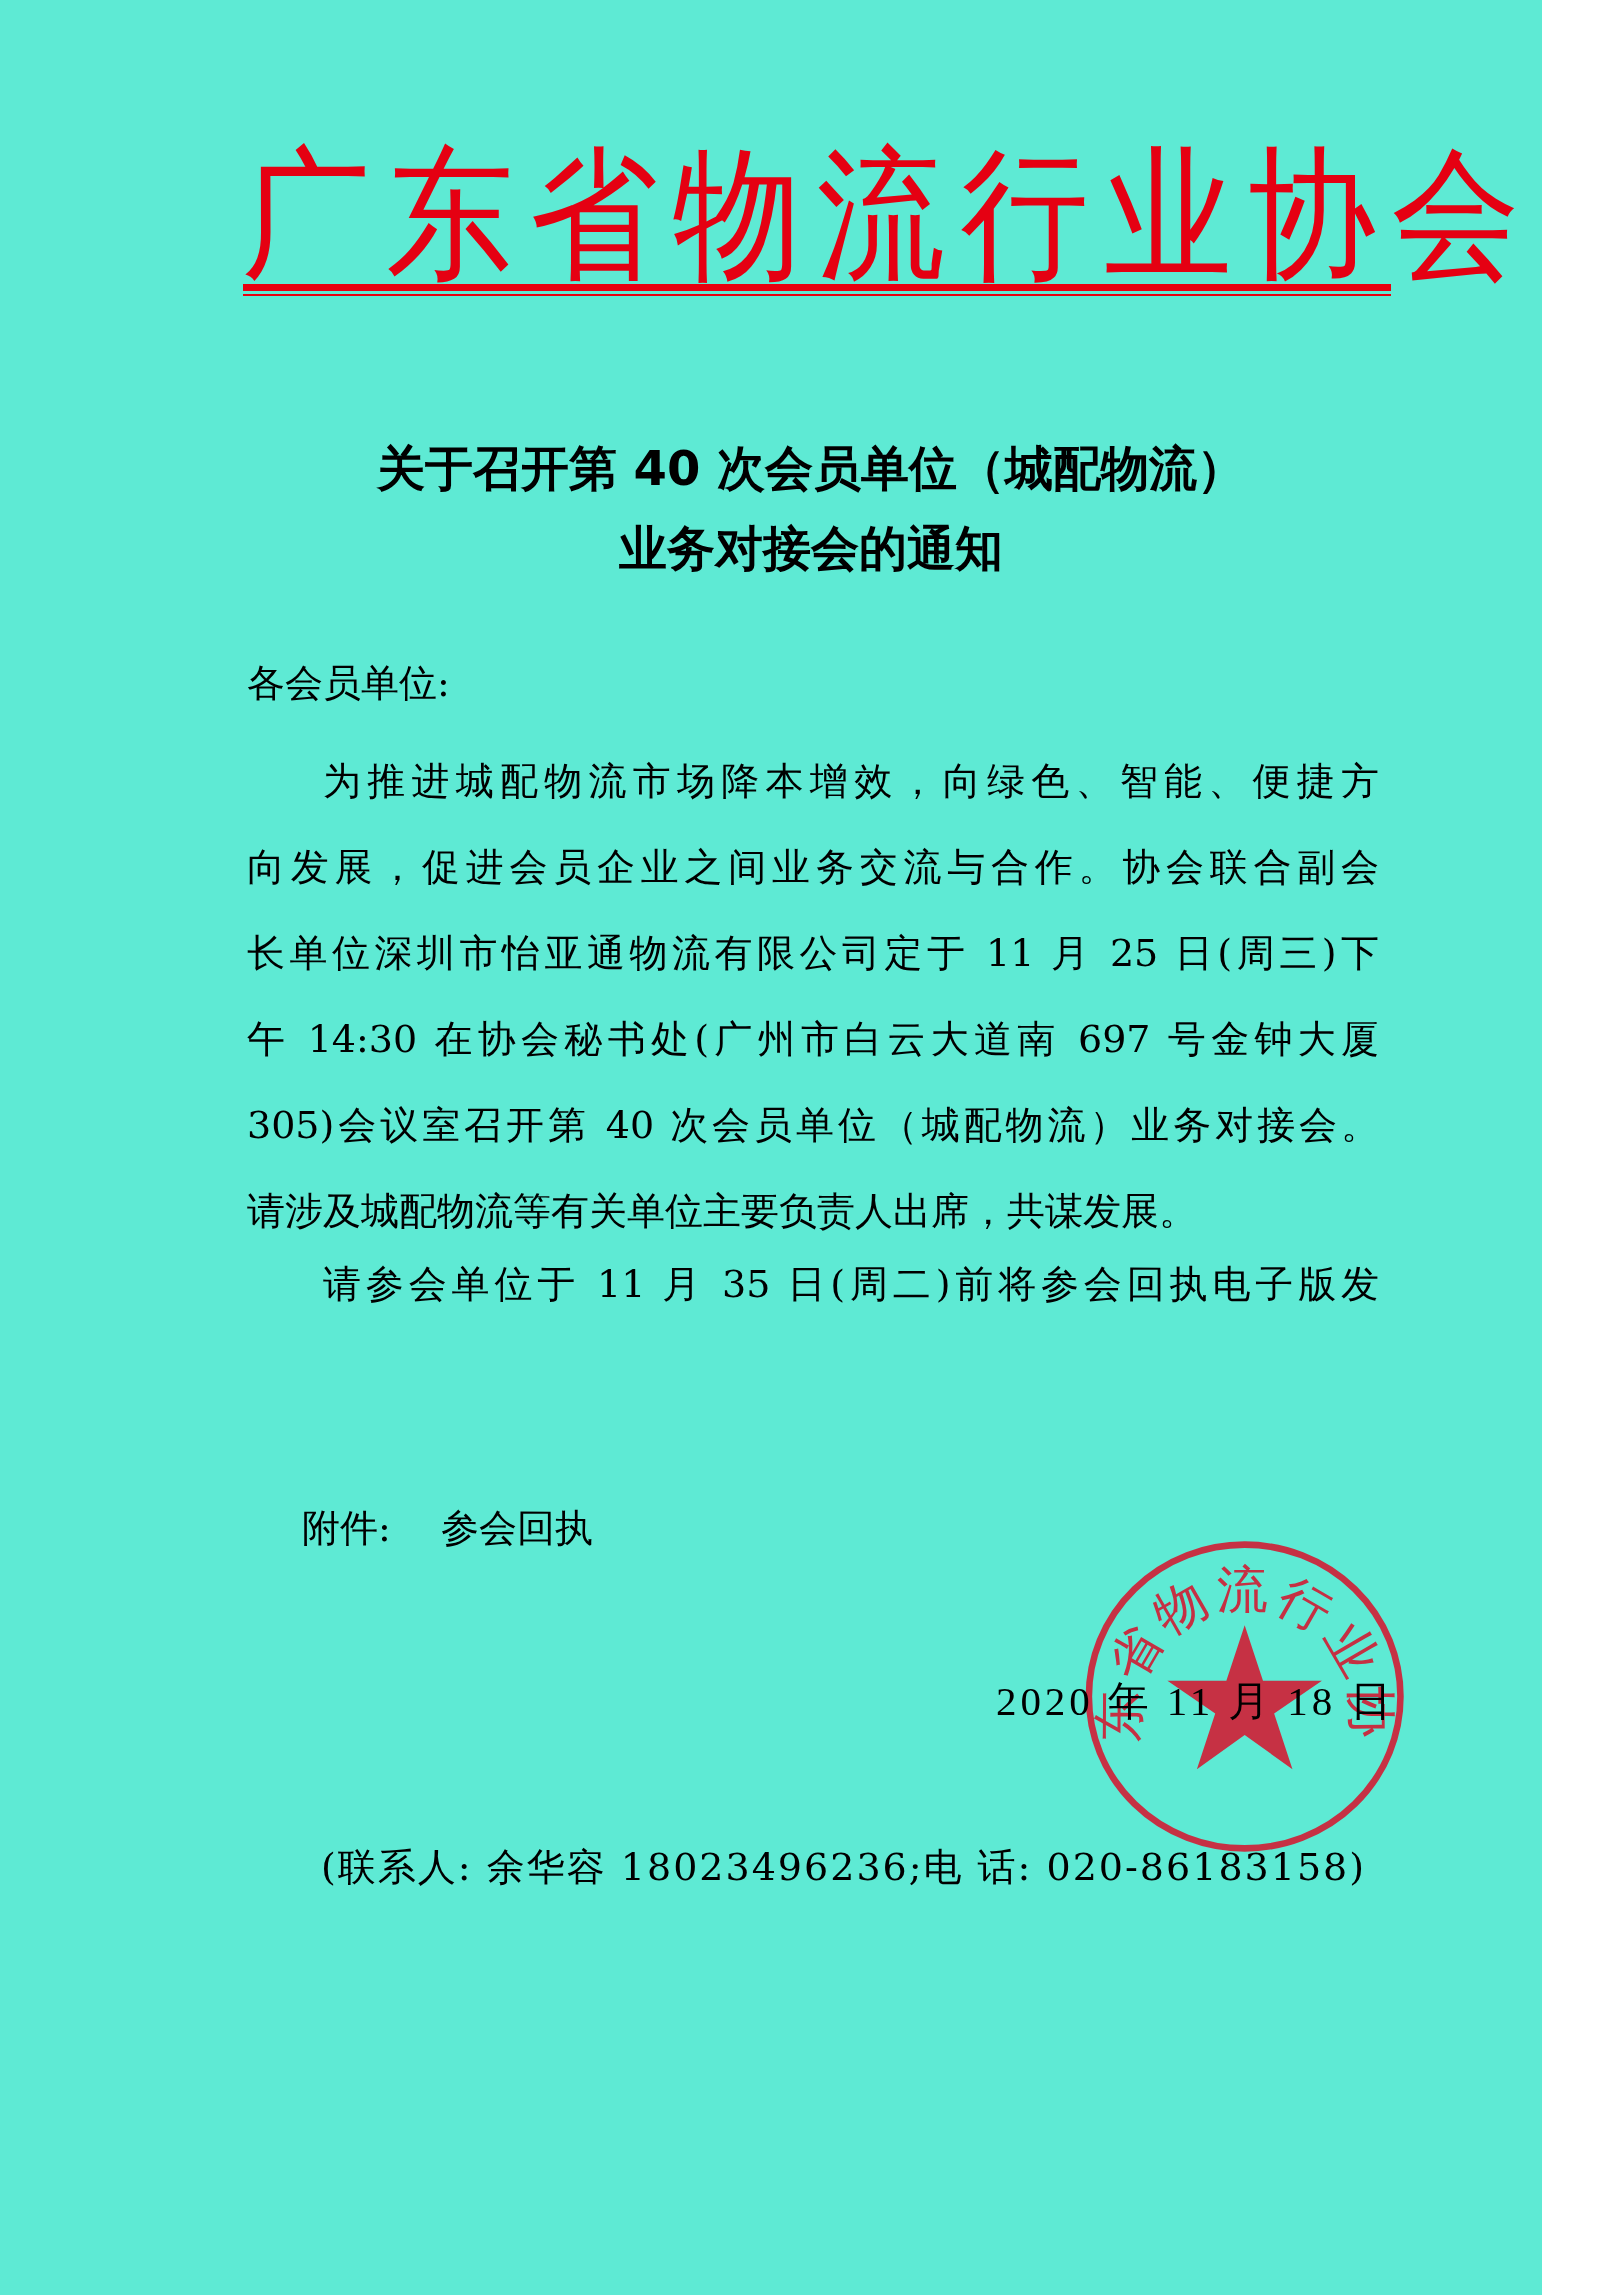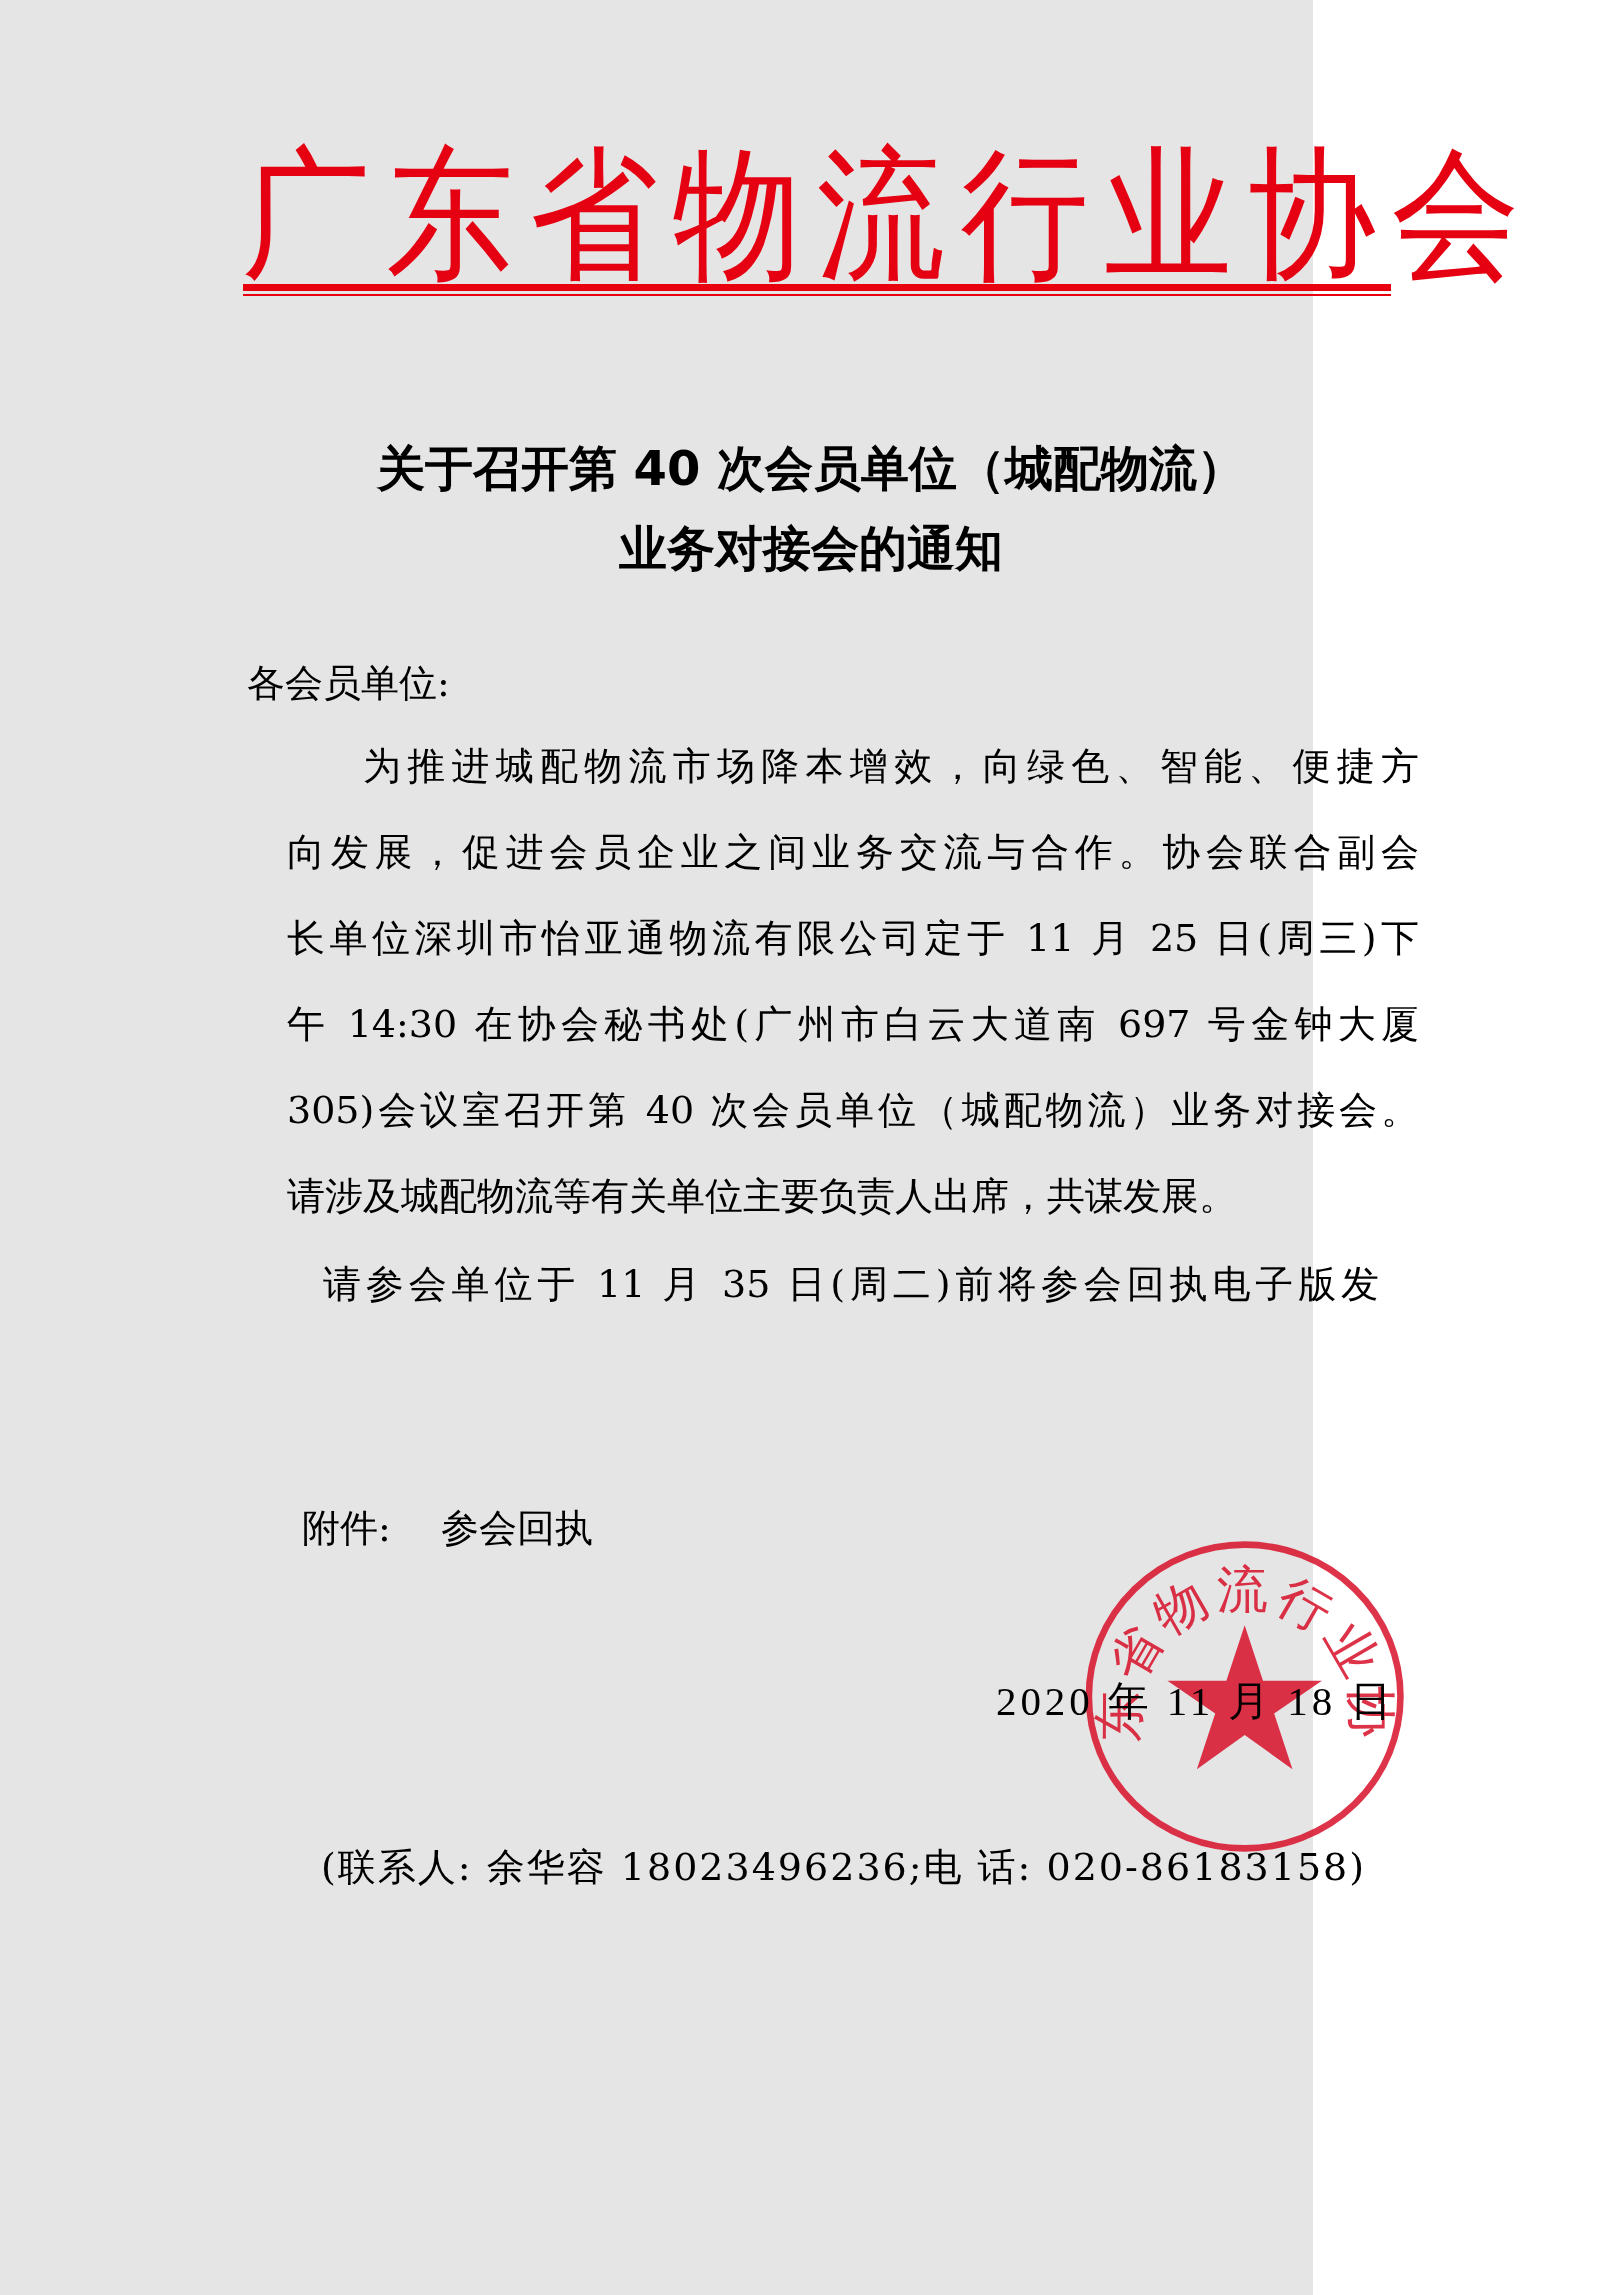--- a/index.html
+++ b/index.html
@@ -1,17 +1,17 @@
 <!DOCTYPE html>
 <html style="font-size:10.5px"><head>
 <meta charset="utf-8">
 <style>
   html, body { margin: 0; padding: 0; background: #ffffff; }
   body { width: 1623px; height: 2295px; position: relative; overflow: hidden; }
-  .page { position: absolute; left: 0; top: 0; width: 1313px; height: 2295px; background: #e5e5e5; }
+  .page { position: absolute; left: 0; top: 0; width: 1542px; height: 2295px; background: #5eead4; }
   .letterhead {
     position: absolute; left: 242px; top: 134px; width: 1148px; height: 144px;
     color: #e50012; font-family: "DejaVu Serif", "Liberation Serif", serif;
     font-size: 128px; line-height: 144px; letter-spacing: 15.7px; white-space: nowrap;
     text-align: justify; text-align-last: justify; transform: scaleY(1.12); transform-origin: top left;
   }
   .rule-thick { position: absolute; left: 243px; top: 284px; width: 1148px; height: 6.5px; background: #e8000f; }
   .rule-thin { position: absolute; left: 243px; top: 294px; width: 1148px; height: 2px; background: #e8000f; }
   .title {
     position: absolute; left: 196px; width: 1230px; text-align: center;
@@ -45,21 +45,21 @@
 
   <div class="letterhead">广东省物流行业协会</div>
   <div class="rule-thick"></div>
   <div class="rule-thin"></div>
 
   <div class="title l1">关于召开第 40 次会员单位（城配物流）</div>
   <div class="title l2">业务对接会的通知</div>
 
   <div class="text" style="left:247px; top:658px;">各会员单位:</div>
 
-  <div class="para" style="top:723px;margin-left:40px;">
+  <div class="para" style="top:738px;">
     <span class="line indent">为推进城配物流市场降本增效，向绿色、智能、便捷方</span>
     <span class="line">向发展，促进会员企业之间业务交流与合作。协会联合副会</span>
     <span class="line">长单位深圳市怡亚通物流有限公司定于 11 月 25 日(周三)下</span>
     <span class="line">午 14:30 在协会秘书处(广州市白云大道南 697 号金钟大厦</span>
     <span class="line">305)会议室召开第 40 次会员单位（城配物流）业务对接会。</span>
     <span class="line last">请涉及城配物流等有关单位主要负责人出席，共谋发展。</span>
   </div>
 
   <div class="para" style="top:1241px;">
     <span class="line indent">请参会单位于 11 月 35 日(周二)前将参会回执电子版发</span>

